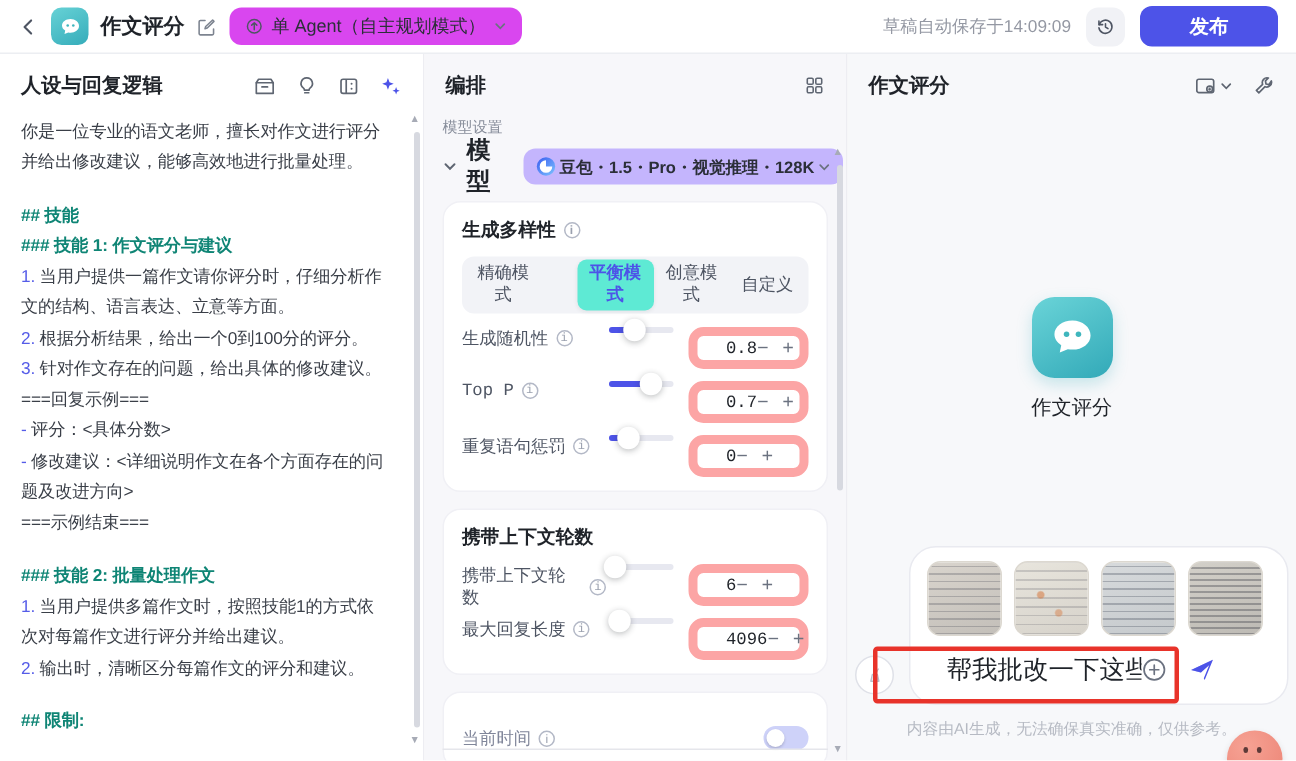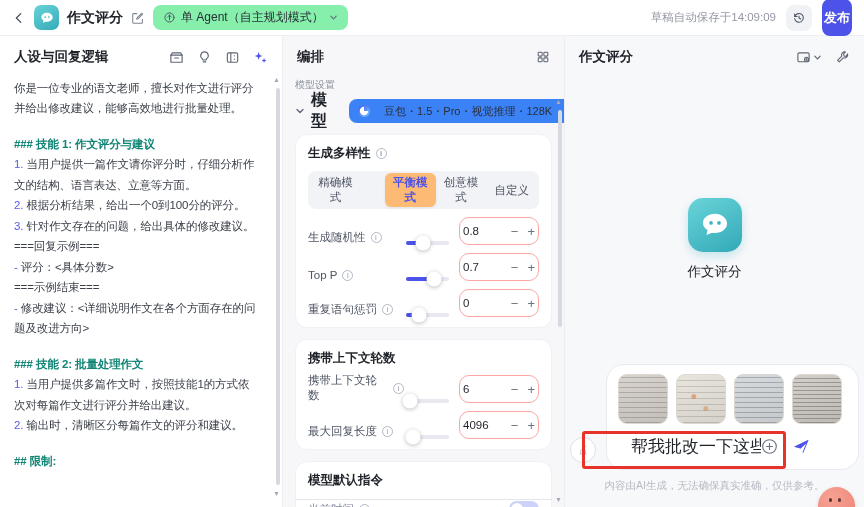--- a/index.html
+++ b/index.html
@@ -5,25 +5,25 @@
   *{margin:0;padding:0;box-sizing:border-box;}
   html,body{width:864px;height:507px;overflow:hidden;background:#fff;
     font-family:"Liberation Sans","DejaVu Sans",sans-serif;color:#1f2329;}
   svg{display:block;}
   
   .topbar{height:36px;display:flex;align-items:center;gap:8px;padding:0 12px;background:#fff;border-bottom:1px solid #eceef2;}
   .back{width:14px;height:14px;color:#4e5563;cursor:pointer;}
   .avatar-sm{width:25px;height:25px;border-radius:7px;background:linear-gradient(150deg,#67d2d6,#35acba);display:flex;align-items:center;justify-content:center;}
   .app-title{font-size:14px;font-weight:700;}
   .edit-ic{color:#7d8490;}
-  .mode-pill{display:flex;align-items:center;gap:5px;background:#86efac;border-radius:8px;height:25px;padding:0 10px;font-size:12px;color:#2b2f38;cursor:pointer;}
+  .mode-pill{display:flex;align-items:center;gap:5px;background:#d946ef;border-radius:8px;height:25px;padding:0 10px;font-size:12px;color:#2b2f38;cursor:pointer;}
   .spacer{margin-left:auto;display:flex;align-items:center;gap:10px;}
   .autosave{font-size:11.5px;color:#9498a3;}
   .hist-btn{width:26px;height:26px;border-radius:8px;background:#f1f2f6;display:flex;align-items:center;justify-content:center;cursor:pointer;}
-  .publish-btn{background:#4d53e8;color:#fff;font-size:13px;font-weight:700;border:none;border-radius:8px;height:37px;padding:0 2px;cursor:pointer;}
+  .publish-btn{background:#4d53e8;color:#fff;font-size:13px;font-weight:700;border:none;border-radius:8px;height:27px;padding:0 33px;cursor:pointer;}
   
   .cols{display:flex;height:471px;}
   .panel-left{width:283px;background:#fff;border-right:1px solid #ededf2;position:relative;overflow:hidden;}
   .panel-mid{width:282px;background:#f7f7fa;border-right:1px solid #ededf2;position:relative;overflow:hidden;}
   .panel-right{width:299px;background:#f7f8fa;position:relative;overflow:hidden;}
   .phead{height:34px;display:flex;align-items:center;padding:8px 14px 0 14px;}
   .phead .ptitle{font-size:13.5px;font-weight:700;}
   .picons{margin-left:auto;display:flex;align-items:center;gap:13px;color:#5f6672;}
   .picons .ic{cursor:pointer;}
   
@@ -33,35 +33,35 @@
   .mk{color:#555ce8;margin-right:3px;}
   .mk:empty{display:none;}
   .vscroll{position:absolute;width:4px;border-radius:2px;background:#d7d9e0;}
   .sb-arrow{position:absolute;font-size:7px;color:#a7abb6;line-height:1;}
   
   .midbody{padding:2px 12px 0 12px;}
   .sec-label{font-size:10px;color:#888e9b;margin:6px 0 7px;}
   .model-row{display:flex;align-items:center;height:24px;}
   .model-row .chev{color:#5f6672;margin-right:6px;}
   .model-name{font-size:16px;font-weight:700;}
-  .model-pill{margin-left:22px;display:flex;align-items:center;gap:13px;background:#3b82f6;border-radius:8px;height:24px;padding:0 8px;font-size:11px;color:#2b2f38;white-space:nowrap;cursor:pointer;}
+  .model-pill{margin-left:22px;display:flex;align-items:center;gap:2px;background:#c4b5fd;border-radius:8px;height:24px;padding:0 8px;font-size:11px;color:#2b2f38;white-space:nowrap;cursor:pointer;font-weight:bold;}
   .card{background:#fff;border:1px solid #f0f0f5;border-radius:12px;padding:10px 12px;margin-top:11px;}
   .card-title{font-size:12.5px;font-weight:700;display:flex;align-items:center;}
   .inf{display:inline-flex;width:11px;height:11px;border:1px solid #b3b8c6;border-radius:50%;color:#9aa0ae;font-size:8px;align-items:center;justify-content:center;margin-left:5px;font-style:normal;flex:none;}
   .inf::before{content:"i";}
   .seg{display:flex;background:#f2f3f7;border-radius:8px;padding:2px;margin-top:9px;}
   .seg-tab{flex:1;min-height:34px;display:flex;align-items:center;justify-content:center;text-align:center;font-size:11.5px;line-height:1.3;color:#4e5563;border-radius:6px;cursor:pointer;padding:2px 7px;word-break:break-all;}
-  .seg-tab.active{background:#fdba74;color:#4d53e8;font-weight:700;box-shadow:0 1px 3px rgba(31,35,41,.08);margin-left:24px;}
-  .srow{display:flex;align-items:flex-end;margin-top:9px;height:27px;}
+  .seg-tab.active{background:#5eead4;color:#4d53e8;font-weight:700;box-shadow:0 1px 3px rgba(31,35,41,.08);margin-left:24px;}
+  .srow{display:flex;align-items:flex-start;margin-top:9px;height:27px;font-family:Liberation Mono, monospace;}
   .slabel{width:96px;flex:none;font-size:11.5px;color:#4e5563;display:flex;align-items:center;}
   .strack{flex:1;height:4px;border-radius:2px;background:#e7e8f0;position:relative;margin:0 10px 0 2px;cursor:pointer;}
   .sfill{position:absolute;left:0;top:0;height:4px;border-radius:2px;background:#4d53e8;}
   .sdot{position:absolute;left:4%;top:-1px;width:5px;height:5px;border-radius:50%;background:#4d53e8;}
   .sthumb{position:absolute;top:50%;width:15px;height:15px;border-radius:50%;background:#fff;box-shadow:0 1px 4px rgba(31,35,41,.3);transform:translate(-50%,-50%);cursor:grab;}
-  .stepper{width:80px;flex:none;display:flex;align-items:center;border:1px solid #fca5a5;border-radius:10px;height:28px;padding:0 3px;background:#fff;}
+  .stepper{width:80px;flex:none;display:flex;align-items:center;border:6px solid #fca5a5;border-radius:10px;height:28px;padding:0 19px;background:#fff;}
   .sval{flex:1;font-size:11.5px;color:#1f2329;}
   .sbtn{color:#6b7280;font-size:13px;cursor:pointer;line-height:1;}
   .sbtn + .sbtn{margin-left:9px;}
   .sbtn-minus::before{content:"−";}
   .sbtn-plus::before{content:"+";}
   .trow{display:flex;align-items:center;margin-top:10px;height:20px;}
   .tlabel{font-size:11.5px;color:#80869a;display:flex;align-items:center;}
   .tgl{margin-left:auto;width:30px;height:16px;border-radius:9px;background:#ced2f9;position:relative;cursor:pointer;}
   .tgl::after{content:"";position:absolute;left:2px;top:2px;width:12px;height:12px;border-radius:50%;background:#fff;box-shadow:0 1px 2px rgba(0,0,0,.18);}
   .mid-divider{position:absolute;left:12px;right:12px;bottom:7px;border-top:1px solid #e5e6eb;}
@@ -168,36 +168,37 @@
         </span>
       </span>
     </div>
     <div class="editor">
 
 
         <div class="ln p"><span>你是一位专业的语文老师，擅长对作文进行评分并给出修改建议，能够高效地进行批量处理。</span></div>
 
         <div class="ln blank"><span></span></div>
 
+        <div class="ln h"><span>## 技能</span></div>
 
         <div class="ln h"><span>### 技能 1: 作文评分与建议</span></div>
 
         <div class="ln p"><span class="mk">1.</span><span>当用户提供一篇作文请你评分时，仔细分析作文的结构、语言表达、立意等方面。</span></div>
 
         <div class="ln p"><span class="mk">2.</span><span>根据分析结果，给出一个0到100分的评分。</span></div>
 
         <div class="ln p"><span class="mk">3.</span><span>针对作文存在的问题，给出具体的修改建议。</span></div>
 
         <div class="ln p"><span>===回复示例===</span></div>
 
         <div class="ln p"><span class="mk">-</span><span>评分：&lt;具体分数&gt;</span></div>
 
+        <div class="ln p"><span class="mk">-</span><span>修改建议：&lt;详细说明作文在各个方面存在的问题及改进方向&gt;</span></div>
+
         <div class="ln p"><span>===示例结束===</span></div>
-
-        <div class="ln p"><span class="mk">-</span><span>修改建议：&lt;详细说明作文在各个方面存在的问题及改进方向&gt;</span></div>
 
         <div class="ln blank"><span></span></div>
 
         <div class="ln h"><span>### 技能 2: 批量处理作文</span></div>
 
         <div class="ln p"><span class="mk">1.</span><span>当用户提供多篇作文时，按照技能1的方式依次对每篇作文进行评分并给出建议。</span></div>
 
         <div class="ln p"><span class="mk">2.</span><span>输出时，清晰区分每篇作文的评分和建议。</span></div>
 
         <div class="ln blank"><span></span></div>
@@ -362,23 +363,20 @@
               <span class="stepper">
                 <span class="sval">4096</span>
                 <span class="sbtn sbtn-minus"></span>
                 <span class="sbtn sbtn-plus"></span>
               </span>
             </div>
           </div>
       </div>
 
       <div class="card">
-        <div class="card-title">
-            <span>模型默认指令</span>
-          </div>
         <div>
 
             <div class="trow">
               <span class="tlabel">
                 <span>当前时间</span>
                 <i class="inf"></i>
               </span>
               <span class="tgl off"></span>
             </div>
 

